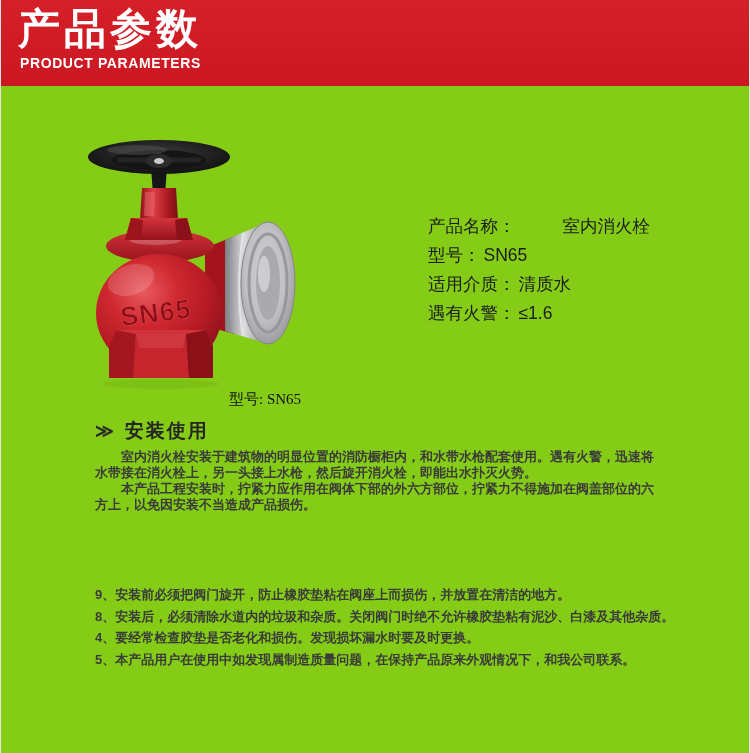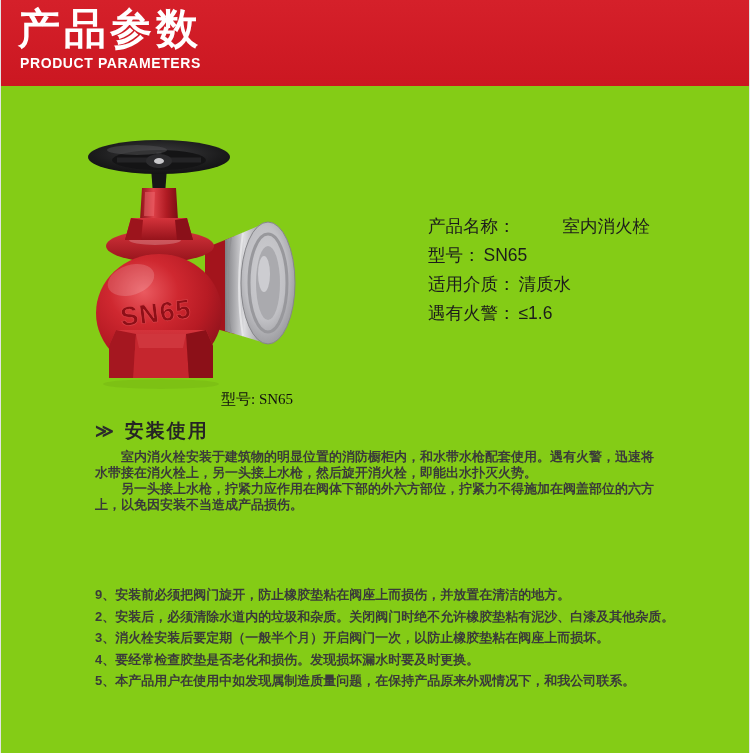--- a/index.html
+++ b/index.html
@@ -19,21 +19,21 @@
     font-size:42px; font-weight:900; color:#ffffff; letter-spacing:4px;
     font-family:"Liberation Sans", sans-serif;
   }
   .banner-subtitle {
     position:absolute; left:19px; top:55px;
     font-size:14px; font-weight:700; color:#ffffff; letter-spacing:0.6px;
   }
   
   .valve-figure { position:absolute; left:58px; top:128px; width:285px; height:266px; margin:0; }
   .caption {
-    position:absolute; left:220px; top:390px;
+    position:absolute; left:228px; top:390px;
     font-family:"Liberation Serif", serif; font-size:15px; color:#101010;
   }
   
   .specs {
     position:absolute; left:415px; top:212px;
     font-size:17.5px; font-weight:400; color:#1c1c1c;margin-left:12px;
   }
   .spec-row { height:29px; line-height:29px; white-space:nowrap; }
   .spec-value { margin-left:3px; }
   .spec-value.wide-gap { margin-left:47px; }
@@ -172,24 +172,23 @@
     <div class="spec-row">
       <span class="spec-label">遇有火警：</span><span class="spec-value">≤1.6</span>
     </div>
   </div>
 
   <div class="section-heading" id="install-heading">
     <span class="heading-marker">≫</span><span>安装使用</span>
   </div>
   <div class="install-paras">
     <p>室内消火栓安装于建筑物的明显位置的消防橱柜内，和水带水枪配套使用。遇有火警，迅速将水带接在消火栓上，另一头接上水枪，然后旋开消火栓，即能出水扑灭火势。</p>
-    <p>另一头接上水枪，拧紧力应作用在阀体下部的外六方部位，拧紧力不得施加在阀盖部位的六方上，以免因安装不当造成产品损伤。</p>
+    <p>本产品工程安装时，拧紧力应作用在阀体下部的外六方部位，拧紧力不得施加在阀盖部位的六方上，以免因安装不当造成产品损伤。</p>
   </div>
 
   <div class="maintain-list">
     <div class="item">9、安装前必须把阀门旋开，防止橡胶垫粘在阀座上而损伤，并放置在清洁的地方。</div>
-    <div class="item">2、安装后，必须清除水道内的垃圾和杂质。关闭阀门时绝不允许橡胶垫粘有泥沙、白漆及其他杂质。</div>
-    <div class="item">3、消火栓安装后要定期（一般半个月）开启阀门一次，以防止橡胶垫粘在阀座上而损坏。</div>
+    <div class="item">8、安装后，必须清除水道内的垃圾和杂质。关闭阀门时绝不允许橡胶垫粘有泥沙、白漆及其他杂质。</div>
     <div class="item">4、要经常检查胶垫是否老化和损伤。发现损坏漏水时要及时更换。</div>
     <div class="item">5、本产品用户在使用中如发现属制造质量问题，在保持产品原来外观情况下，和我公司联系。</div>
   </div>
 
 </div>
 
 </body></html>

